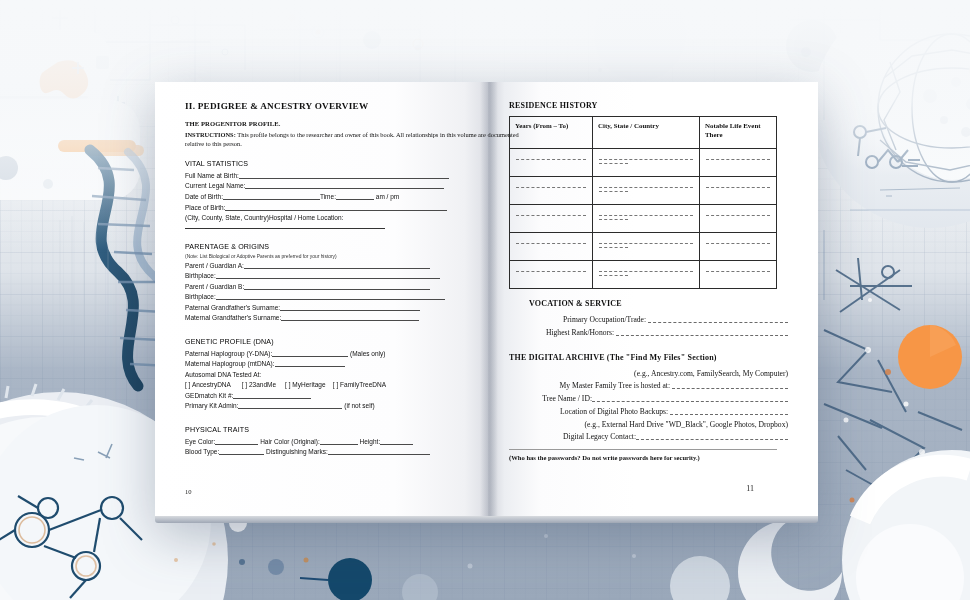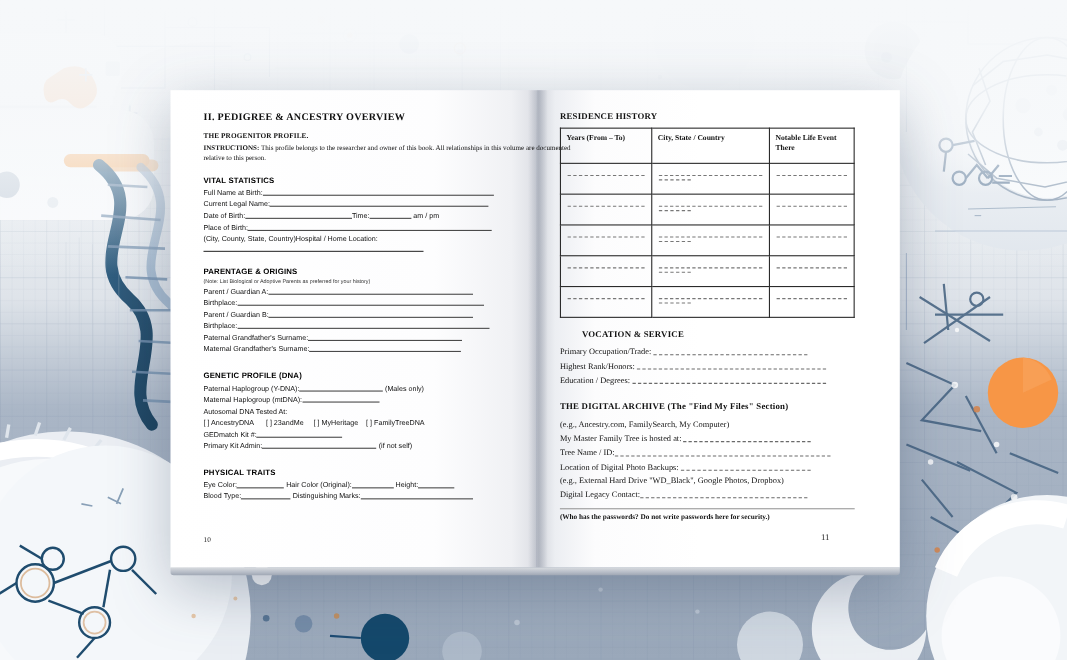--- a/index.html
+++ b/index.html
@@ -44,35 +44,35 @@
   .pg.r{left:333px;width:330px;padding:19px 30px 0 21px;}
 
   h1.chap{font-family:"Liberation Serif",serif;font-weight:bold;font-size:9.2px;
     letter-spacing:.25px;margin:0 0 9px 0;color:#111;}
   .sub-b{font-family:"Liberation Serif",serif;font-weight:bold;font-size:6.6px;
     margin:0 0 2.5px 0;color:#111;letter-spacing:.1px;}
   .instr{font-family:"Liberation Serif",serif;font-size:6.4px;line-height:1.52;
     margin:0 0 11px 0;color:#111;}
   .instr b{font-weight:bold;}
 
-  .sec-h{font-family:"Liberation Sans",sans-serif;font-weight:bold;font-size:7.1px;
+  .sec-h{font-family:"Liberation Sans",sans-serif;font-weight:normal;font-size:7.1px;
     margin:3px 0 3px 0;color:#000;letter-spacing:.15px;}
   .note{font-family:"Liberation Sans",sans-serif;font-size:4.9px;color:#333;
     margin:0 0 2px 0;}
   .fline{font-family:"Liberation Sans",sans-serif;font-size:6.5px;color:#111;
     line-height:1.62;white-space:nowrap;margin:0;}
   .rule{display:inline-block;border-bottom:.8px solid #4a4a4a;vertical-align:-1px;}
   .sec-gap{height:11px;}
   .long-rule{border-bottom:.9px solid #333;width:200px;margin-top:4px;}
 
   
   .rh{font-family:"Liberation Serif",serif;font-weight:bold;font-size:8px;
     margin:0 0 6px 0;color:#111;letter-spacing:.2px;}
   .rline{font-family:"Liberation Serif",serif;font-size:7.6px;color:#111;
-    line-height:1.68;white-space:nowrap;margin:0;}
+    line-height:1.68;white-space:nowrap;margin:0;text-align:right;}
   .rdot{display:inline-block;border-bottom:1px dashed #6a6a6a;vertical-align:-1px;}
   .rfoot{font-family:"Liberation Serif",serif;font-weight:bold;font-size:6.6px;color:#111;margin-top:2px;}
   .hr-thin{border-top:.8px solid #9a9a9a;width:268px;margin:5px 0 4px 0;}
 
   table.res{border-collapse:collapse;width:268px;table-layout:fixed;
     font-family:"Liberation Serif",serif;}
   table.res td,table.res th{border:1px solid #2b2b2b;padding:0;vertical-align:top;}
   table.res th{font-size:6.9px;font-weight:bold;text-align:left;height:26px;
     padding:5px 5px 0 5px;line-height:1.25;color:#111;}
   table.res td{height:22px;padding:5px 4px 0 4px;}
@@ -459,21 +459,20 @@
               </td>
           </tr>
         </tbody>
       </table>
 
       <div style="height:10px"></div>
 
       <p class="rh" style="margin-left:20px">VOCATION &amp; SERVICE</p>
       <p class="rline"><span>Primary Occupation/Trade:</span> <span class="rdot" style="width:140px"></span></p>
       <p class="rline"><span>Highest Rank/Honors:</span> <span class="rdot" style="width:172px"></span></p>
-      <p class="rline"><span>Education / Degrees:</span> <span class="rdot" style="width:176px"></span></p>
 
       <div style="height:13px"></div>
 
       <p class="rh">THE DIGITAL ARCHIVE (The "Find My Files" Section)</p>
       <p class="rline">(e.g., Ancestry.com, FamilySearch, My Computer)</p>
       <p class="rline"><span>My Master Family Tree is hosted at:</span> <span class="rdot" style="width:116px"></span></p>
       <p class="rline"><span>Tree Name / ID:</span><span class="rdot" style="width:196px"></span></p>
       <p class="rline"><span>Location of Digital Photo Backups:</span> <span class="rdot" style="width:118px"></span></p>
       <p class="rline">(e.g., External Hard Drive "WD_Black", Google Photos, Dropbox)</p>
       <p class="rline"><span>Digital Legacy Contact:</span><span class="rdot" style="width:152px"></span></p>

